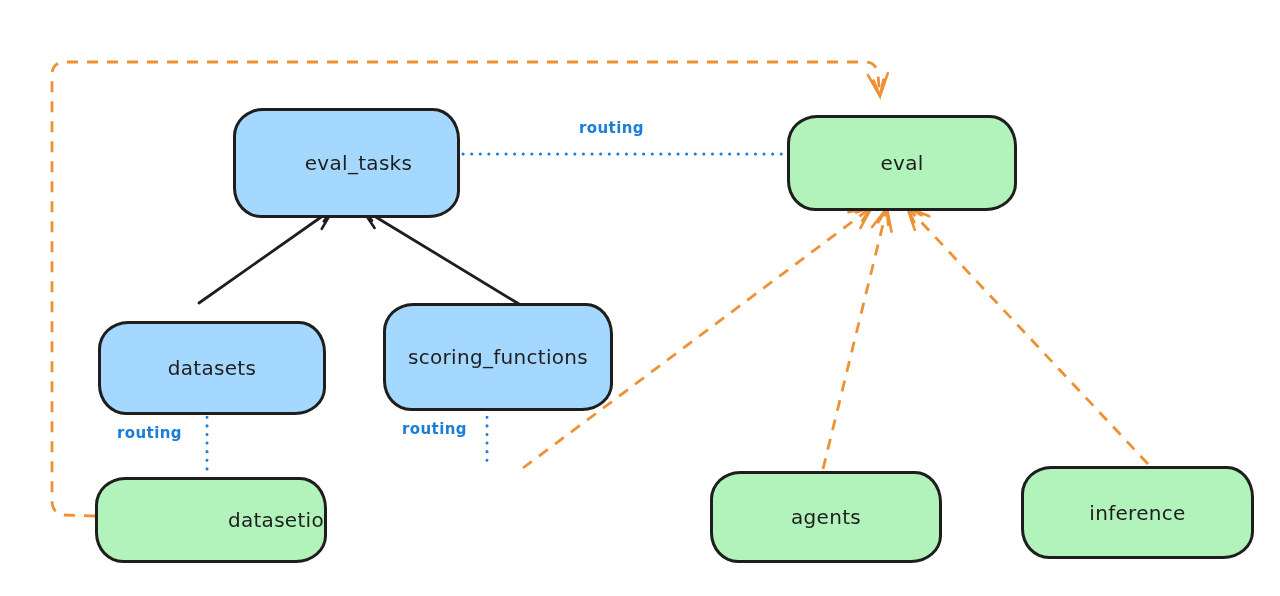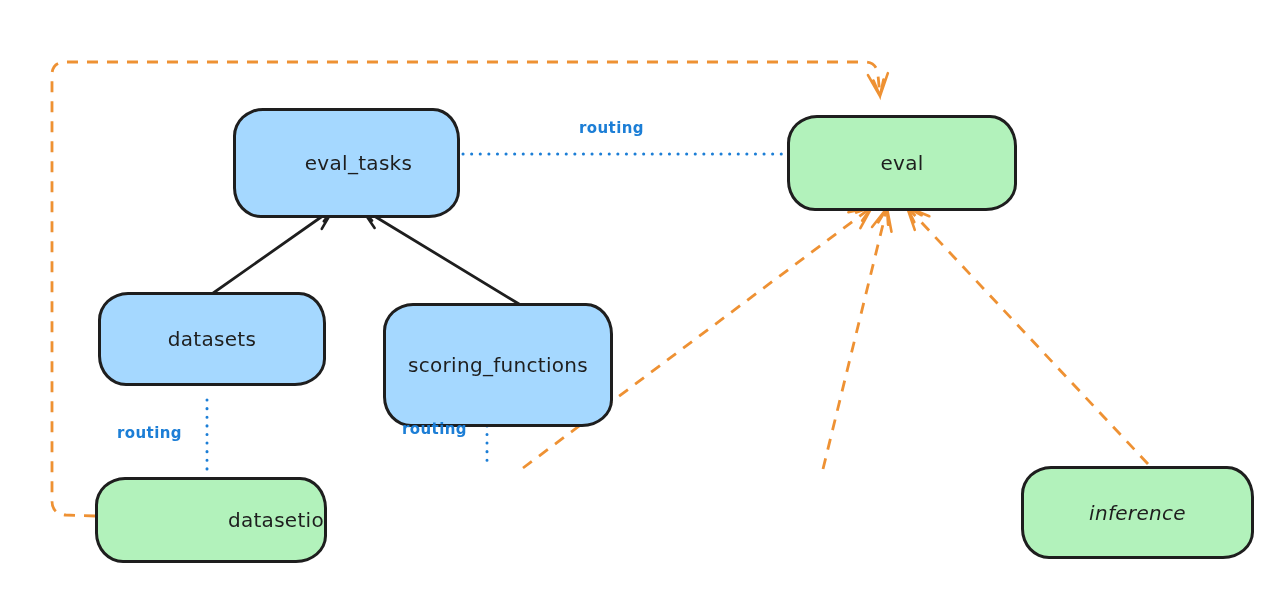--- a/index.html
+++ b/index.html
@@ -59,35 +59,38 @@
   </svg>
 
   <div class="node node-blue" style="left:233px; top:108px; width:227px; height:110px;padding-left:24px;">
     <span>eval_tasks</span>
   </div>
 
   <div class="node node-green" style="left:787px; top:104px; width:230px; height:96px;margin-top:11px;">
     <span>eval</span>
   </div>
 
-  <div class="node node-blue" style="left:98px; top:292px; width:228px; height:94px;">
+  <div class="node node-blue" style="left:98px; top:321px; width:228px; height:94px;">
     <span>datasets</span>
   </div>
 
-  <div class="node node-blue" style="left:383px; top:303px; width:230px; height:124px;">
+  <div class="node node-blue" style="left:383px; top:303px; width:230px; height:108px;">
     <span>scoring_functions</span>
   </div>
 
   <div class="node node-green" style="left:95px; top:477px; width:232px; height:86px;justify-content:flex-end;">
     <span>datasetio</span>
   </div>
 
 
+  <div class="node node-green" style="left:710px; top:471px; width:232px; height:92px;">
+    <span>agents</span>
+  </div>
 
-  <div class="node node-green" style="left:1021px; top:466px; width:233px; height:93px;font-style:italic;">
+  <div class="node node-green" style="left:1021px; top:466px; width:233px; height:93px;">
     <span>inference</span>
   </div>
 
   <div class="edge-label" style="left:579px; top:119px;">routing</div>
 
   <div class="edge-label" style="left:117px; top:424px;">routing</div>
 
   <div class="edge-label" style="left:402px; top:420px;">routing</div>
 
 </div>

